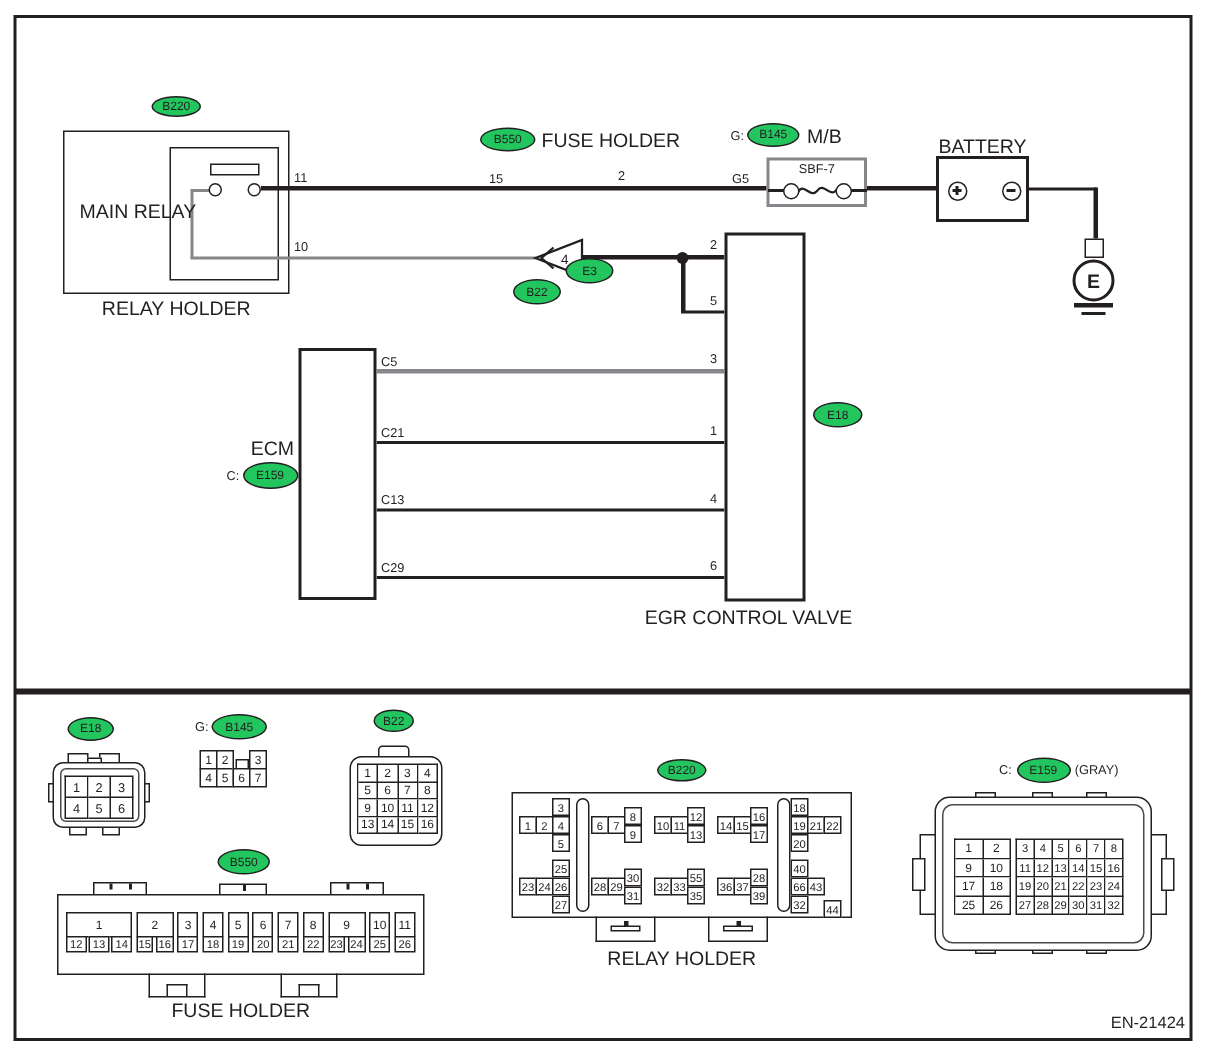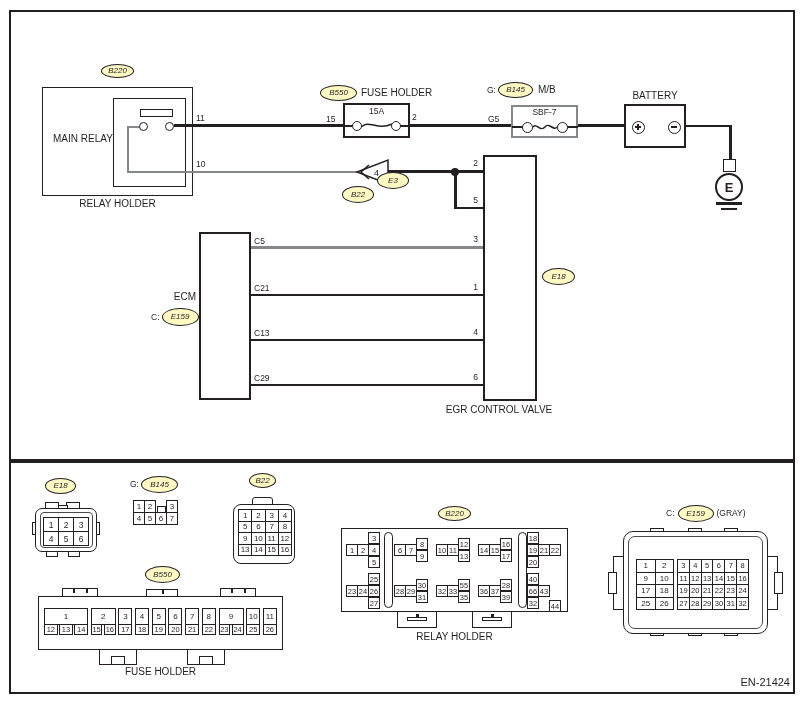--- a/index.html
+++ b/index.html
@@ -1,25 +1,25 @@
 <!DOCTYPE html>
 <html><head>
 <meta charset="utf-8">
 <style>
   html,body{margin:0;padding:0;background:#fff;}
   body{font-family:"Liberation Sans","DejaVu Sans",sans-serif;color:#231f20;}
   #root{position:relative;width:804px;height:704px;background:#fff;overflow:hidden;}
   .a{position:absolute;box-sizing:border-box;}
-  .t{font-size:10px;line-height:1;white-space:nowrap;}
+  .t{font-size:13px;line-height:1;white-space:nowrap;}
   .p{font-size:8.5px;line-height:1;white-space:nowrap;}
   .w{background:#231f20;}
   .wg{background:#85878a;}
   .bx{border:2px solid #231f20;background:#fff;}
   .thin{border:1.5px solid #231f20;background:#fff;}
-  .ov{border:1.5px solid #231f20;border-radius:50%;background:#fef9c3;display:flex;align-items:center;justify-content:center;font-size:8px;line-height:1;padding:0 1px;font-style:italic;}
+  .ov{border:1.5px solid #231f20;border-radius:50%;background:#22c55e;display:flex;align-items:center;justify-content:center;font-size:8px;line-height:1;padding:0 1px;}
   .ctr{display:flex;align-items:center;justify-content:center;}
   .row{display:flex;align-items:center;gap:4px;}
   .cir{border:1.5px solid #231f20;border-radius:50%;background:#fff;position:absolute;box-sizing:border-box;}
   .gw{display:grid;border-top:1.2px solid #231f20;border-left:1.2px solid #231f20;background:#fff;box-sizing:border-box;}
   .gc{border-right:1.2px solid #231f20;border-bottom:1.2px solid #231f20;display:flex;align-items:center;justify-content:center;background:#fff;min-width:0;box-sizing:border-box;}
   .bc{position:absolute;width:12px;height:12px;border:1.2px solid #231f20;background:#fff;display:flex;align-items:center;justify-content:center;font-size:7.5px;box-sizing:border-box;}
   .pill{position:absolute;width:9px;border:1.5px solid #231f20;border-radius:5px;background:#fff;box-sizing:border-box;}
   .b5col{display:flex;flex-direction:column;flex:0 0 auto;}
   .b5top{height:17px;border:1.5px solid #231f20;background:#fff;display:flex;align-items:center;justify-content:center;font-size:8px;box-sizing:border-box;}
   .b5slots{display:flex;gap:1.5px;margin-top:-1.5px;width:100%;}
@@ -57,30 +57,20 @@
   <div class="a" style="left:140px;top:109px;width:33px;height:8px;border:1.5px solid #231f20;background:#fff;"></div>
   <div class="cir" style="left:139px;top:122px;width:9px;height:9px;"></div>
   <div class="cir" style="left:165px;top:122px;width:9px;height:9px;"></div>
 
   <svg class="a" style="left:354px;top:158px;" width="36" height="28" viewBox="0 0 36 28">
     <polygon points="34,2 34,26 3,14" fill="#fff" stroke="#231f20" stroke-width="1.5"></polygon>
     <path d="M15,7 L7,14 L15,21" fill="none" stroke="#231f20" stroke-width="1.5"></path>
     <text x="20" y="18" font-size="9" fill="#231f20">4</text>
   </svg>
 
-  <div class="a" style="left:343px;top:103px;width:67px;height:35px;border:2.5px solid #231f20;background:#fff;">
-    <div class="a p ctr" style="left:0;top:2px;width:100%;">15A</div>
-    <div class="a w" style="left:-1px;top:19.5px;width:10px;height:2px;"></div>
-    <div class="a w" style="left:54px;top:19.5px;width:11px;height:2px;"></div>
-    <svg class="a" style="left:14px;top:14px;" width="35" height="13" viewBox="0 0 35 13">
-        <path d="M2,8 C10,0 18,12 33,5" fill="none" stroke="#231f20" stroke-width="1.5"></path>
-      </svg>
-    <div class="cir" style="left:7px;top:16px;width:10px;height:10px;"></div>
-    <div class="cir" style="left:46px;top:16px;width:10px;height:10px;"></div>
-  </div>
 
   <div class="a" style="left:511px;top:105px;width:67px;height:33px;border:2px solid #85878a;background:#fff;">
     <div class="a p ctr" style="left:0;top:1px;width:100%;">SBF-7</div>
     <div class="a w" style="left:-1px;top:18.5px;width:11px;height:2px;"></div>
     <div class="a w" style="left:53px;top:18.5px;width:12px;height:2px;"></div>
     <svg class="a" style="left:17px;top:13px;" width="30" height="14" viewBox="0 0 30 14">
         <path d="M2,8 C6,1 10,13 15,7 C19,1 24,13 28,6" fill="none" stroke="#231f20" stroke-width="1.5"></path>
       </svg>
     <div class="cir" style="left:9px;top:15px;width:11px;height:11px;"></div>
     <div class="cir" style="left:44px;top:15px;width:11px;height:11px;"></div>

